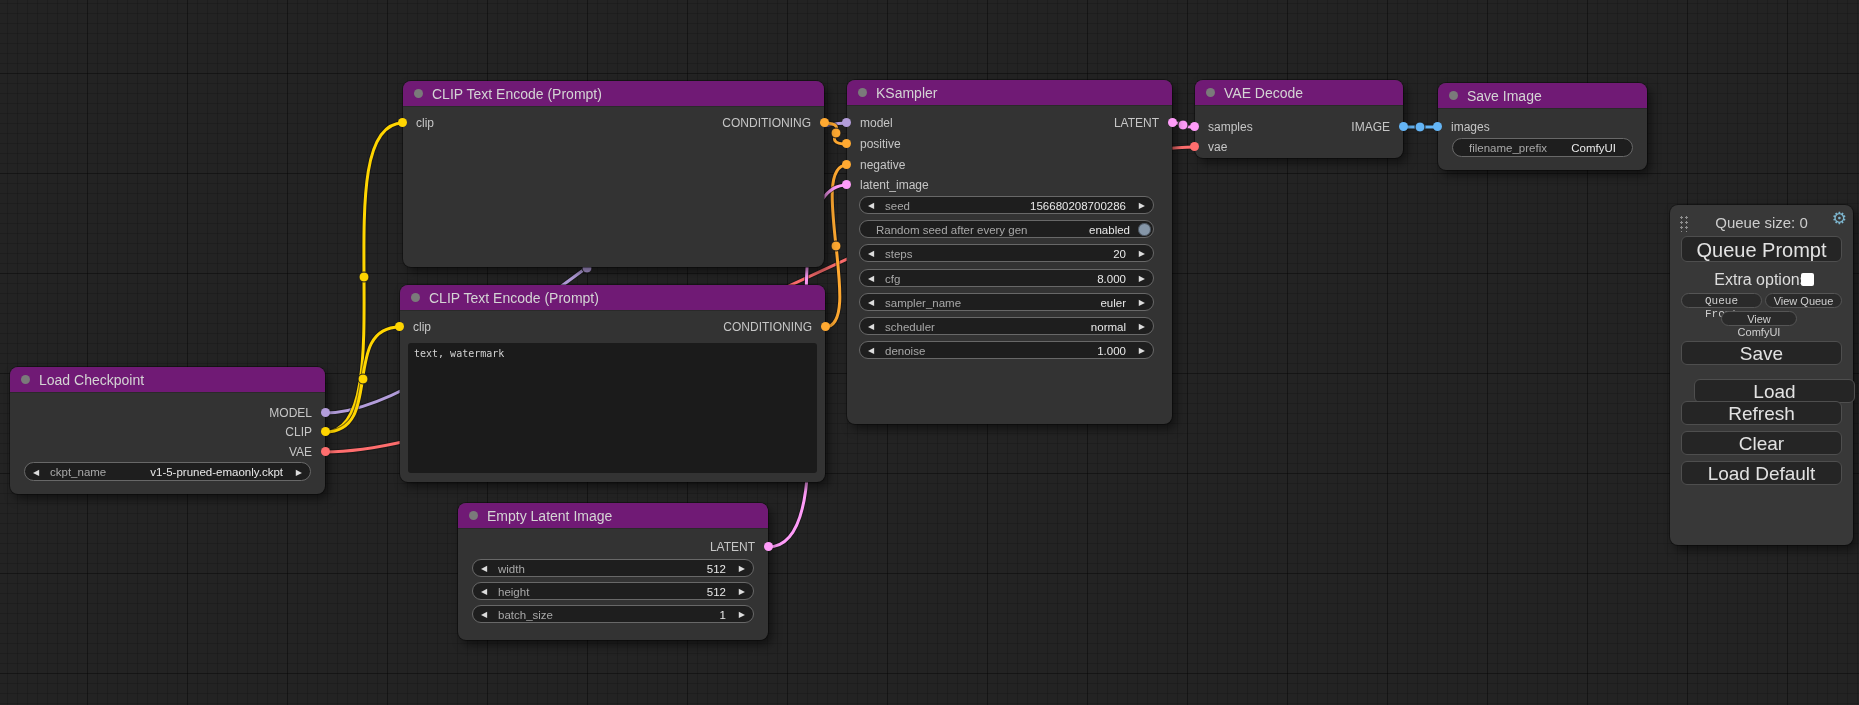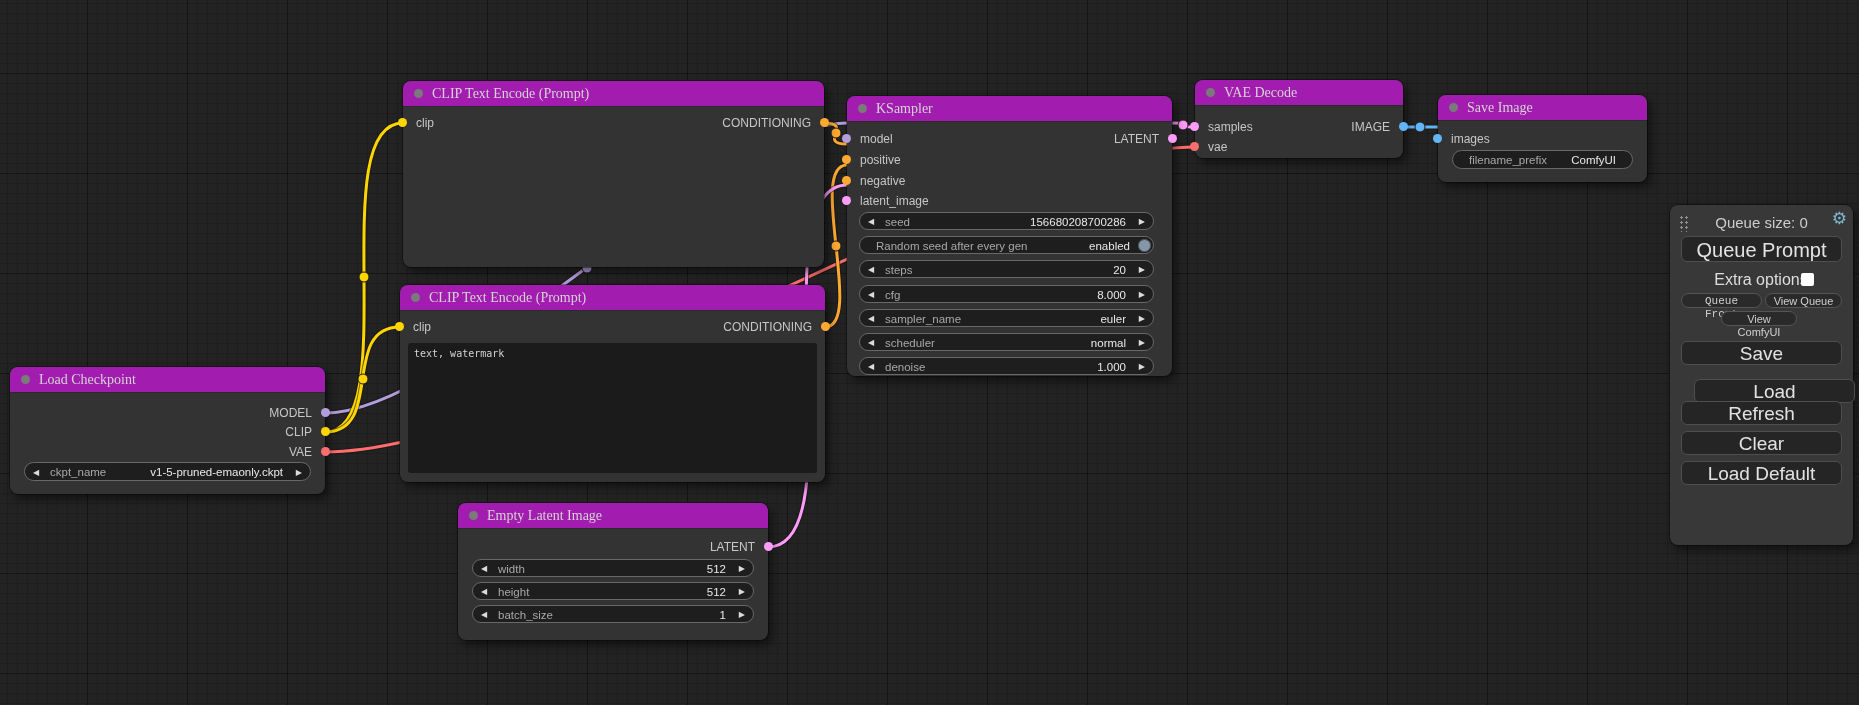--- a/index.html
+++ b/index.html
@@ -16,25 +16,24 @@
     background-position:-77px -27px,-13px -77px,-3px -7px,-3px -7px;
   }
   #wires{position:absolute;left:0;top:0;pointer-events:none;}
   .wire-sh{fill:none;stroke:#141414;stroke-width:5;opacity:.55;}
   .wire{fill:none;stroke-width:3;}
   .node{
     position:absolute;background:#333333;border-radius:8px;
     box-shadow:0 0 0 1px rgba(0,0,0,.35), 4px 5px 10px rgba(0,0,0,.5);
   }
   .ntitle{
-    position:relative;height:26px;line-height:26px;background:#a21caf;
+    position:relative;height:26px;line-height:26px;background:#701a75;
     border-radius:8px 8px 0 0;border-bottom:1px solid #2a2a2a;
     color:#d4d4d4;font-size:14px;padding-left:29px;white-space:nowrap;
     box-sizing:border-box;
-    font-family:Liberation Serif, serif;
   }
   .tdot{position:absolute;left:11px;top:8px;width:9px;height:9px;border-radius:50%;}
   .prow{position:absolute;left:0;right:0;height:18px;line-height:18px;font-size:12px;color:#c6c6c6;}
   .pin{position:absolute;left:13px;}
   .pout{position:absolute;right:13px;}
   .dot-l{position:absolute;left:-5px;top:4px;width:9px;height:9px;border-radius:50%;}
   .dot-r{position:absolute;right:-5px;top:4px;width:9px;height:9px;border-radius:50%;}
   .widget{
     position:absolute;height:18px;line-height:18px;border-radius:10px;
     background:#1e1e1e;border:1px solid #686868;box-sizing:border-box;
@@ -199,21 +198,21 @@
       <span class="warr r">▶</span>
     </div>
     <div class="widget" style="left:14px;right:14px;top:102px;">
       <span class="warr l">◀</span>
       <span class="wlabel">batch_size</span>
       <span class="wvalue">1</span>
       <span class="warr r">▶</span>
     </div>
   </div>
 
-  <div class="node" style="left:847px;top:80px;width:325px;height:280px;margin-top:16px;">
+  <div class="node" style="left:847px;top:80px;width:325px;height:344px;">
     <div class="ntitle">
       <span class="tdot" style="background: rgb(122, 122, 122);"></span>
       <span>KSampler</span>
     </div>
     <div class="prow" style="top:34px;">
       <span class="dot-l" style="background: rgb(179, 157, 219);"></span>
       <span class="pin">model</span>
       <span class="pout">LATENT</span>
       <span class="dot-r" style="background: rgb(255, 156, 249);"></span>
     </div>
@@ -283,21 +282,21 @@
       <span class="pin">samples</span>
       <span class="pout">IMAGE</span>
       <span class="dot-r" style="background: rgb(100, 181, 246);"></span>
     </div>
     <div class="prow" style="top:58px;">
       <span class="dot-l" style="background: rgb(255, 110, 110);"></span>
       <span class="pin">vae</span>
     </div>
   </div>
 
-  <div class="node" style="left:1438px;top:95px;width:209px;height:87px;">
+  <div class="node" style="left:1438px;top:83px;width:209px;height:87px;">
     <div class="ntitle">
       <span class="tdot" style="background: rgb(122, 122, 122);"></span>
       <span>Save Image</span>
     </div>
     <div class="prow" style="top:35px;">
       <span class="dot-l" style="background: rgb(100, 181, 246);"></span>
       <span class="pin">images</span>
     </div>
     <div class="widget" style="left:14px;right:14px;top:55px;height:19px;line-height:19px;">
       <span class="wlabel noarr">filename_prefix</span>

